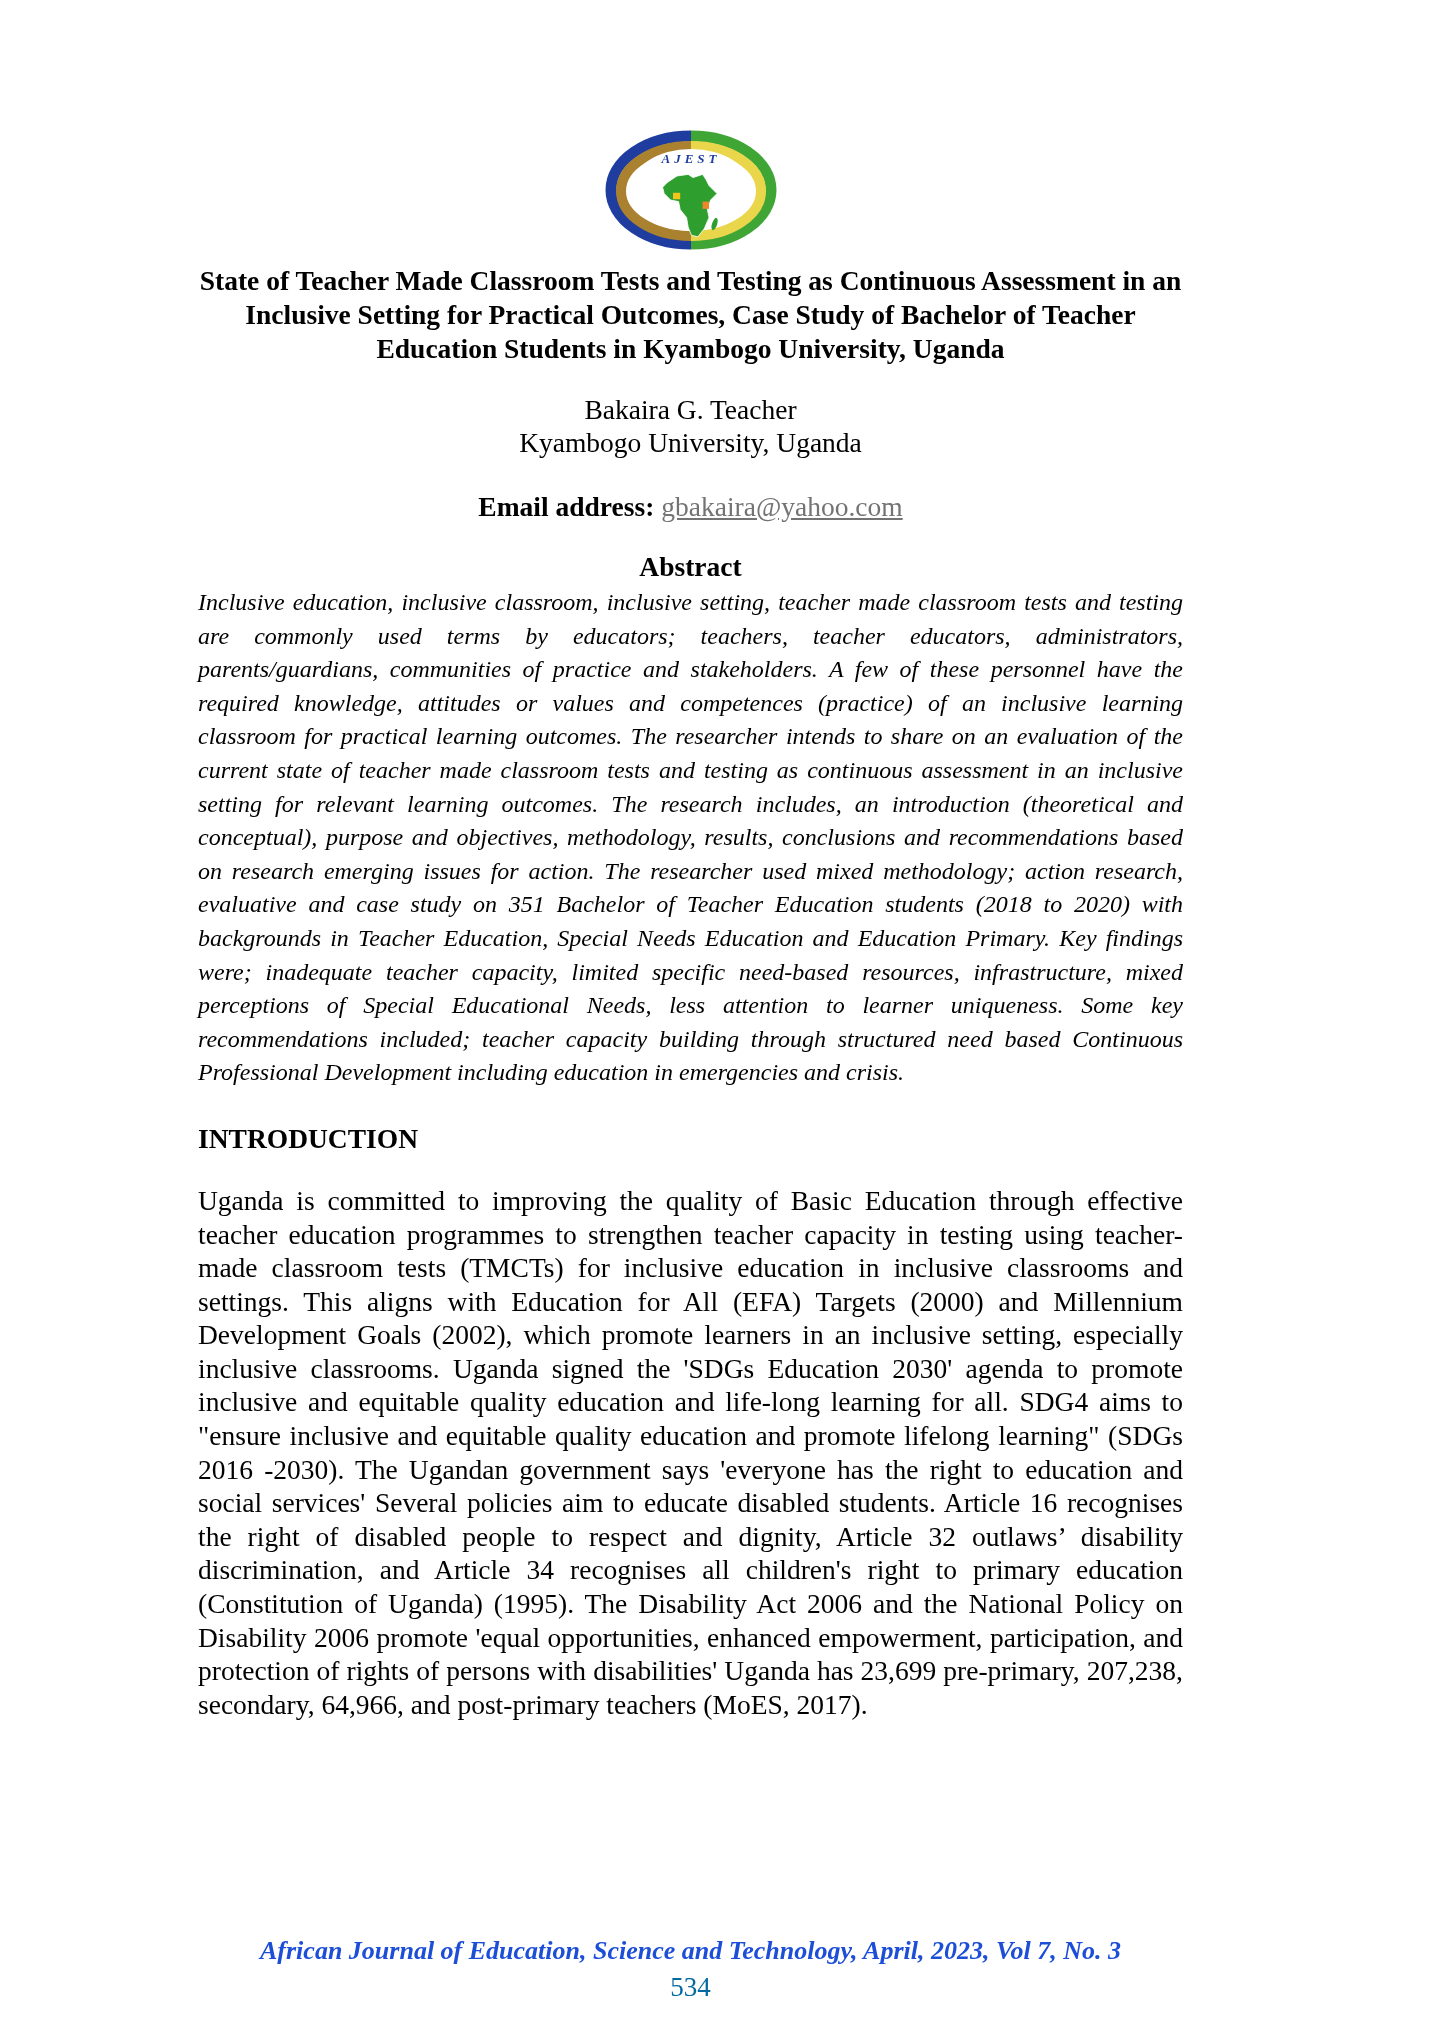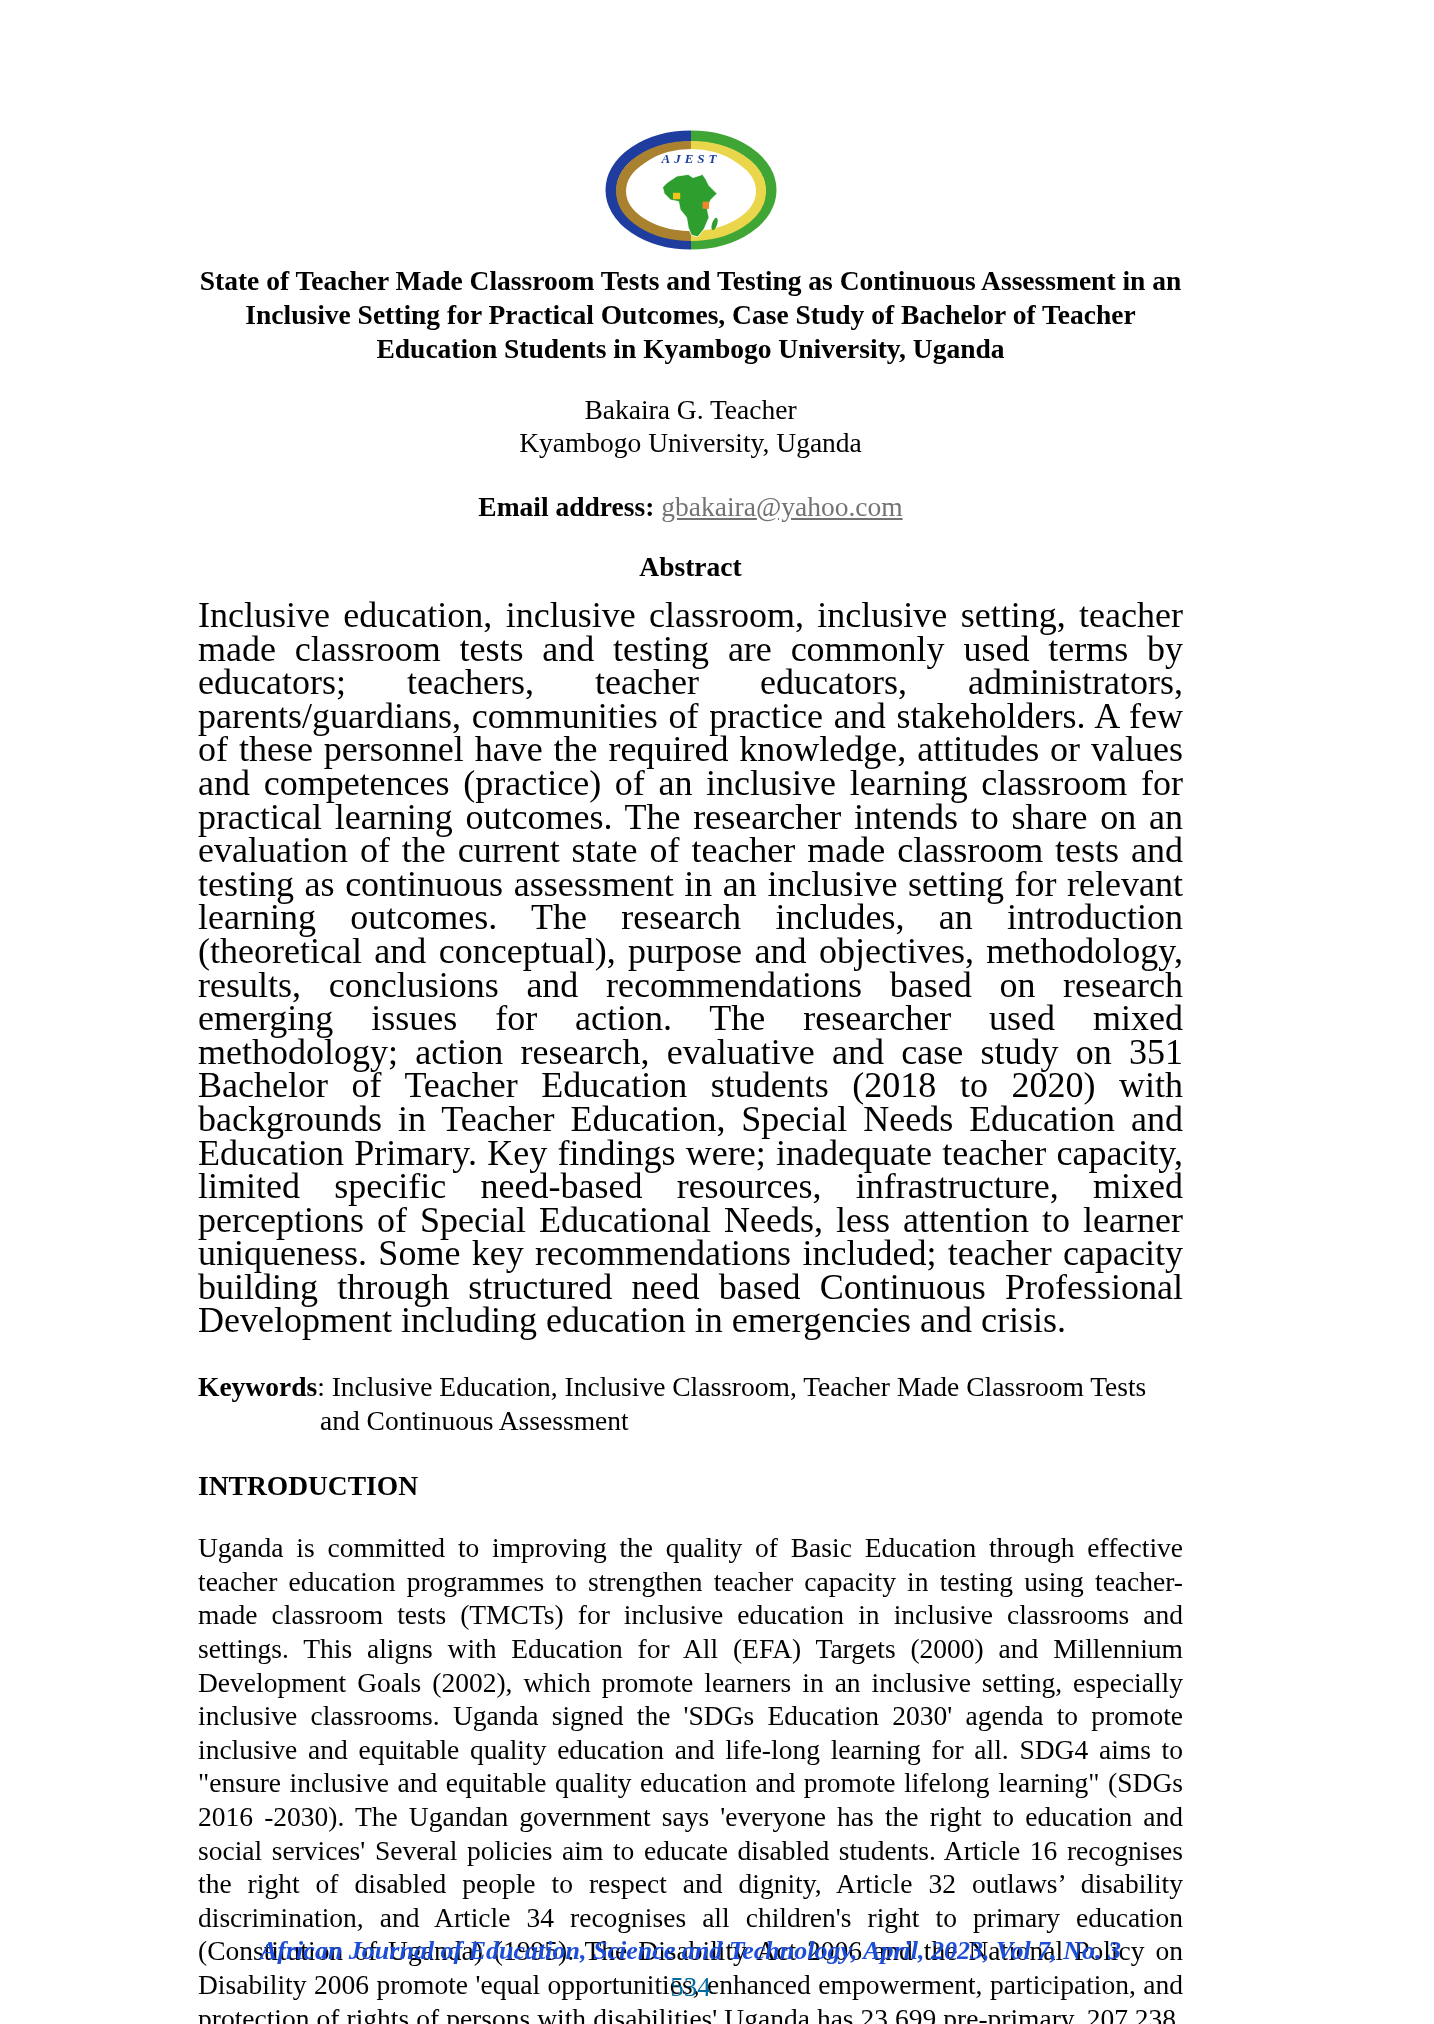--- a/index.html
+++ b/index.html
@@ -51,22 +51,23 @@
     cursor: pointer;
   }
   .abstract-heading {
     margin-top: 27px;
     text-align: center;
     font-weight: bold;
     font-size: 27.5px;
     line-height: 33px;
   }
   .abstract-body {
-    margin-top: 16px;
-    font-size: 36px;
+    margin-top: 3px;
+    font-style: italic;
+    font-size: 24px;
     line-height: 33.6px;
     text-align: justify;
   }
   .keywords-block {
     margin-top: 32px;
     font-size: 27.5px;
     line-height: 33.6px;
     text-align: left;
   }
   .keywords-label { font-weight: bold; }
@@ -143,24 +144,20 @@
 
   <div class="email-line">
     <span class="email-label">Email address:</span>
     <span> </span>
     <a class="email-link">gbakaira@yahoo.com</a>
   </div>
 
   <div class="abstract-heading">Abstract</div>
   <div class="abstract-body">Inclusive education, inclusive classroom, inclusive setting, teacher made classroom tests and testing are commonly used terms by educators; teachers, teacher educators, administrators, parents/guardians, communities of practice and stakeholders. A few of these personnel have the required knowledge, attitudes or values and competences (practice) of an inclusive learning classroom for practical learning outcomes. The researcher intends to share on an evaluation of the current state of teacher made classroom tests and testing as continuous assessment in an inclusive setting for relevant learning outcomes. The research includes, an introduction (theoretical and conceptual), purpose and objectives, methodology, results, conclusions and recommendations based on research emerging issues for action. The researcher used mixed methodology; action research, evaluative and case study on 351 Bachelor of Teacher Education students (2018 to 2020) with backgrounds in Teacher Education, Special Needs Education and Education Primary. Key findings were; inadequate teacher capacity, limited specific need-based resources, infrastructure, mixed perceptions of Special Educational Needs, less attention to learner uniqueness. Some key recommendations included; teacher capacity building through structured need based Continuous Professional Development including education in emergencies and crisis.</div>
 
-  <div class="keywords-block">
-    <div><span class="keywords-label">Keywords</span><span>: Inclusive Education, Inclusive Classroom, Teacher Made Classroom Tests</span></div>
-    <div class="keywords-line2">and Continuous Assessment</div>
-  </div>
 
   <div class="intro-heading">INTRODUCTION</div>
   <div class="intro-body">Uganda is committed to improving the quality of Basic Education through effective teacher education programmes to strengthen teacher capacity in testing using teacher-made classroom tests (TMCTs) for inclusive education in inclusive classrooms and settings. This aligns with Education for All (EFA) Targets (2000) and Millennium Development Goals (2002), which promote learners in an inclusive setting, especially inclusive classrooms. Uganda signed the 'SDGs Education 2030' agenda to promote inclusive and equitable quality education and life-long learning for all. SDG4 aims to "ensure inclusive and equitable quality education and promote lifelong learning" (SDGs 2016 -2030). The Ugandan government says 'everyone has the right to education and social services' Several policies aim to educate disabled students. Article 16 recognises the right of disabled people to respect and dignity, Article 32 outlaws’ disability discrimination, and Article 34 recognises all children's right to primary education (Constitution of Uganda) (1995). The Disability Act 2006 and the National Policy on Disability 2006 promote 'equal opportunities, enhanced empowerment, participation, and protection of rights of persons with disabilities' Uganda has 23,699 pre-primary, 207,238, secondary, 64,966, and post-primary teachers (MoES, 2017).</div>
 
 </div>
 
 <div class="footer-journal">African Journal of Education, Science and Technology, April, 2023, Vol 7, No. 3</div>
 <div class="footer-pageno">534</div>
 
 </body></html>

